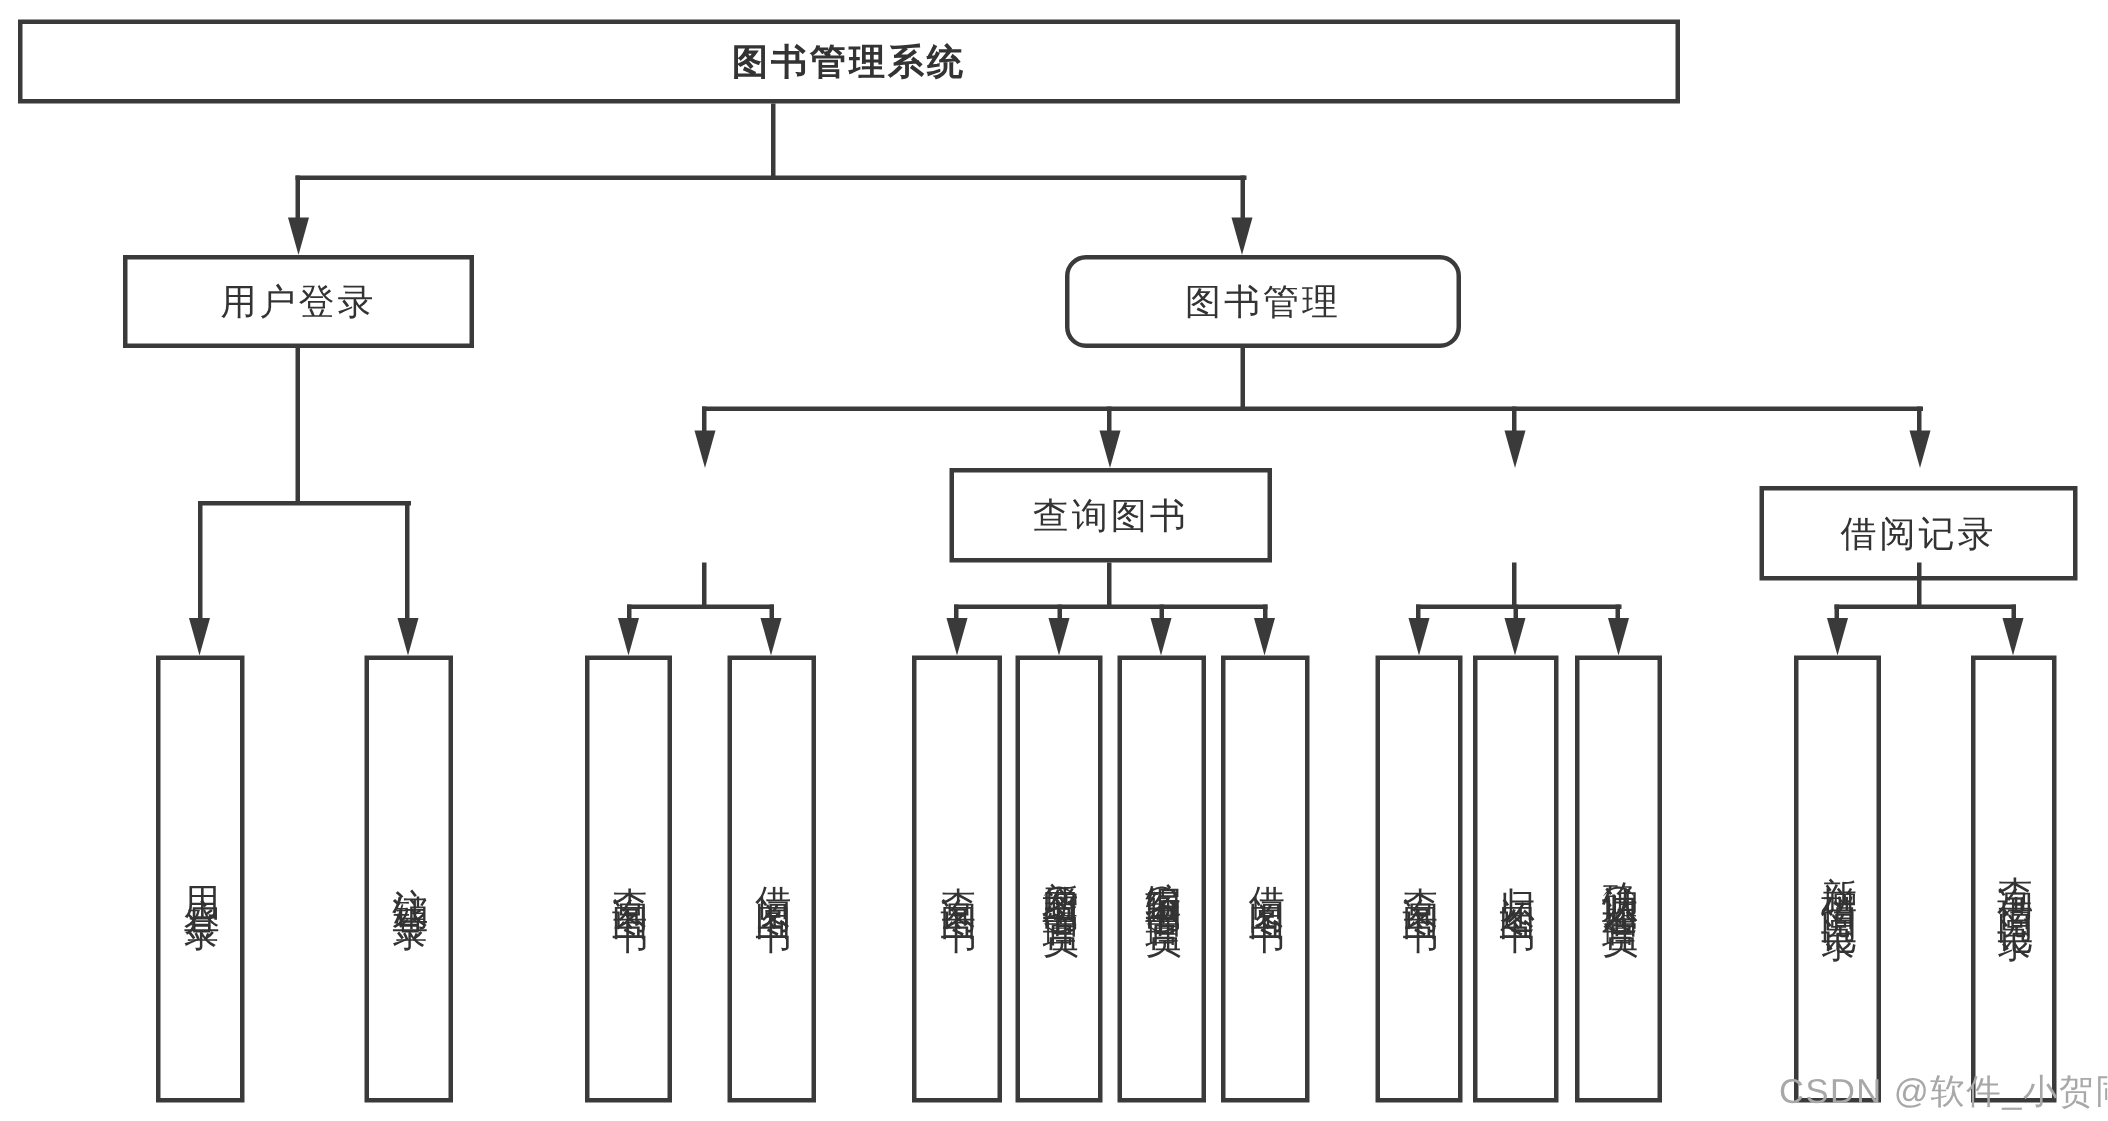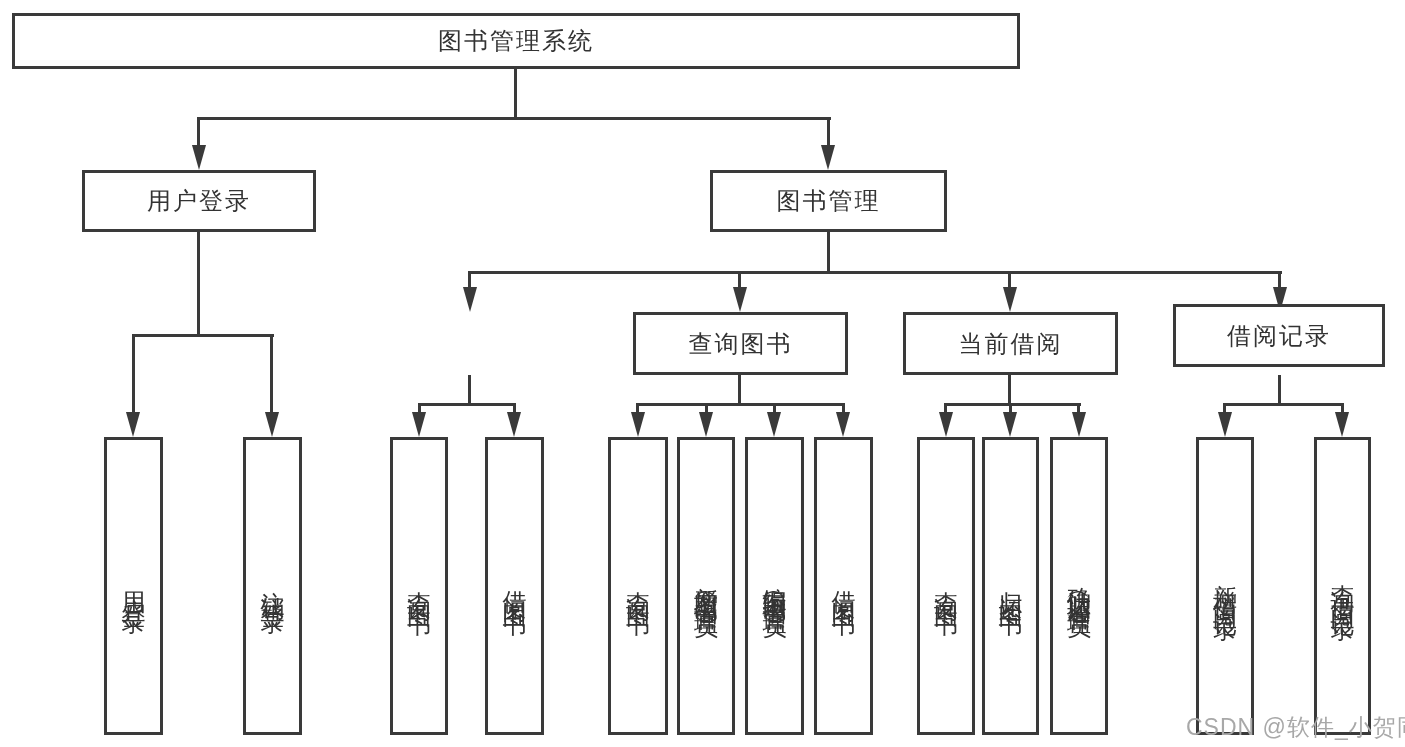--- a/index.html
+++ b/index.html
@@ -27,35 +27,35 @@
   .wm{
     position:absolute;left:1186px;top:712px;font-size:23px;letter-spacing:1px;
     color:#a8a8a8;white-space:nowrap;z-index:5;
   }
 </style>
 </head>
 <body>
 
 <div id="canvas">
 
-  <div class="box" style="left:12px;top:13px;width:1008px;height:56px;">
+  <div class="box" style="left:12px;top:13px;width:1108px;height:56px;font-weight:bold;">
     <span>图书管理系统</span>
   </div>
 
   <div class="vl" style="left:514px;top:69px;height:49px;"></div>
   <div class="hl" style="left:197px;top:117px;width:634px;"></div>
   <div class="vl" style="left:197px;top:117px;height:31px;"></div>
   <div class="ah" style="left:192px;top:145px;"></div>
   <div class="vl" style="left:827px;top:117px;height:31px;"></div>
   <div class="ah" style="left:821px;top:145px;"></div>
 
   <div class="box" style="left:82px;top:170px;width:234px;height:62px;">
     <span>用户登录</span>
   </div>
-  <div class="box" style="left:710px;top:170px;width:237px;height:62px;">
+  <div class="box" style="left:710px;top:170px;width:264px;height:62px;border-radius:14px;">
     <span>图书管理</span>
   </div>
 
   <div class="vl" style="left:197px;top:232px;height:104px;"></div>
   <div class="hl" style="left:132px;top:334px;width:142px;"></div>
   <div class="vl" style="left:132px;top:334px;height:82px;"></div>
   <div class="ah" style="left:126px;top:412px;"></div>
   <div class="vl" style="left:270px;top:334px;height:82px;"></div>
   <div class="ah" style="left:265px;top:412px;"></div>
 
@@ -66,24 +66,21 @@
   <div class="vl" style="left:738px;top:271px;height:19px;"></div>
   <div class="ah" style="left:733px;top:287px;"></div>
   <div class="vl" style="left:1008px;top:271px;height:19px;"></div>
   <div class="ah" style="left:1003px;top:287px;"></div>
   <div class="vl" style="left:1278px;top:271px;height:19px;"></div>
   <div class="ah" style="left:1273px;top:287px;"></div>
 
   <div class="box" style="left:633px;top:312px;width:215px;height:63px;">
     <span>查询图书</span>
   </div>
-  <div class="box" style="left:903px;top:312px;width:215px;height:63px;">
-    <span>当前借阅</span>
-  </div>
-  <div class="box" style="left:1173px;top:304px;width:212px;height:63px;">
+  <div class="box" style="left:1173px;top:324px;width:212px;height:63px;">
     <span>借阅记录</span>
   </div>
 
   <div class="vl" style="left:468px;top:375px;height:31px;"></div>
   <div class="hl" style="left:418px;top:403px;width:98px;"></div>
   <div class="vl" style="left:418px;top:403px;height:12px;"></div>
   <div class="ah" style="left:412px;top:412px;"></div>
   <div class="vl" style="left:513px;top:403px;height:12px;"></div>
   <div class="ah" style="left:507px;top:412px;"></div>
 

